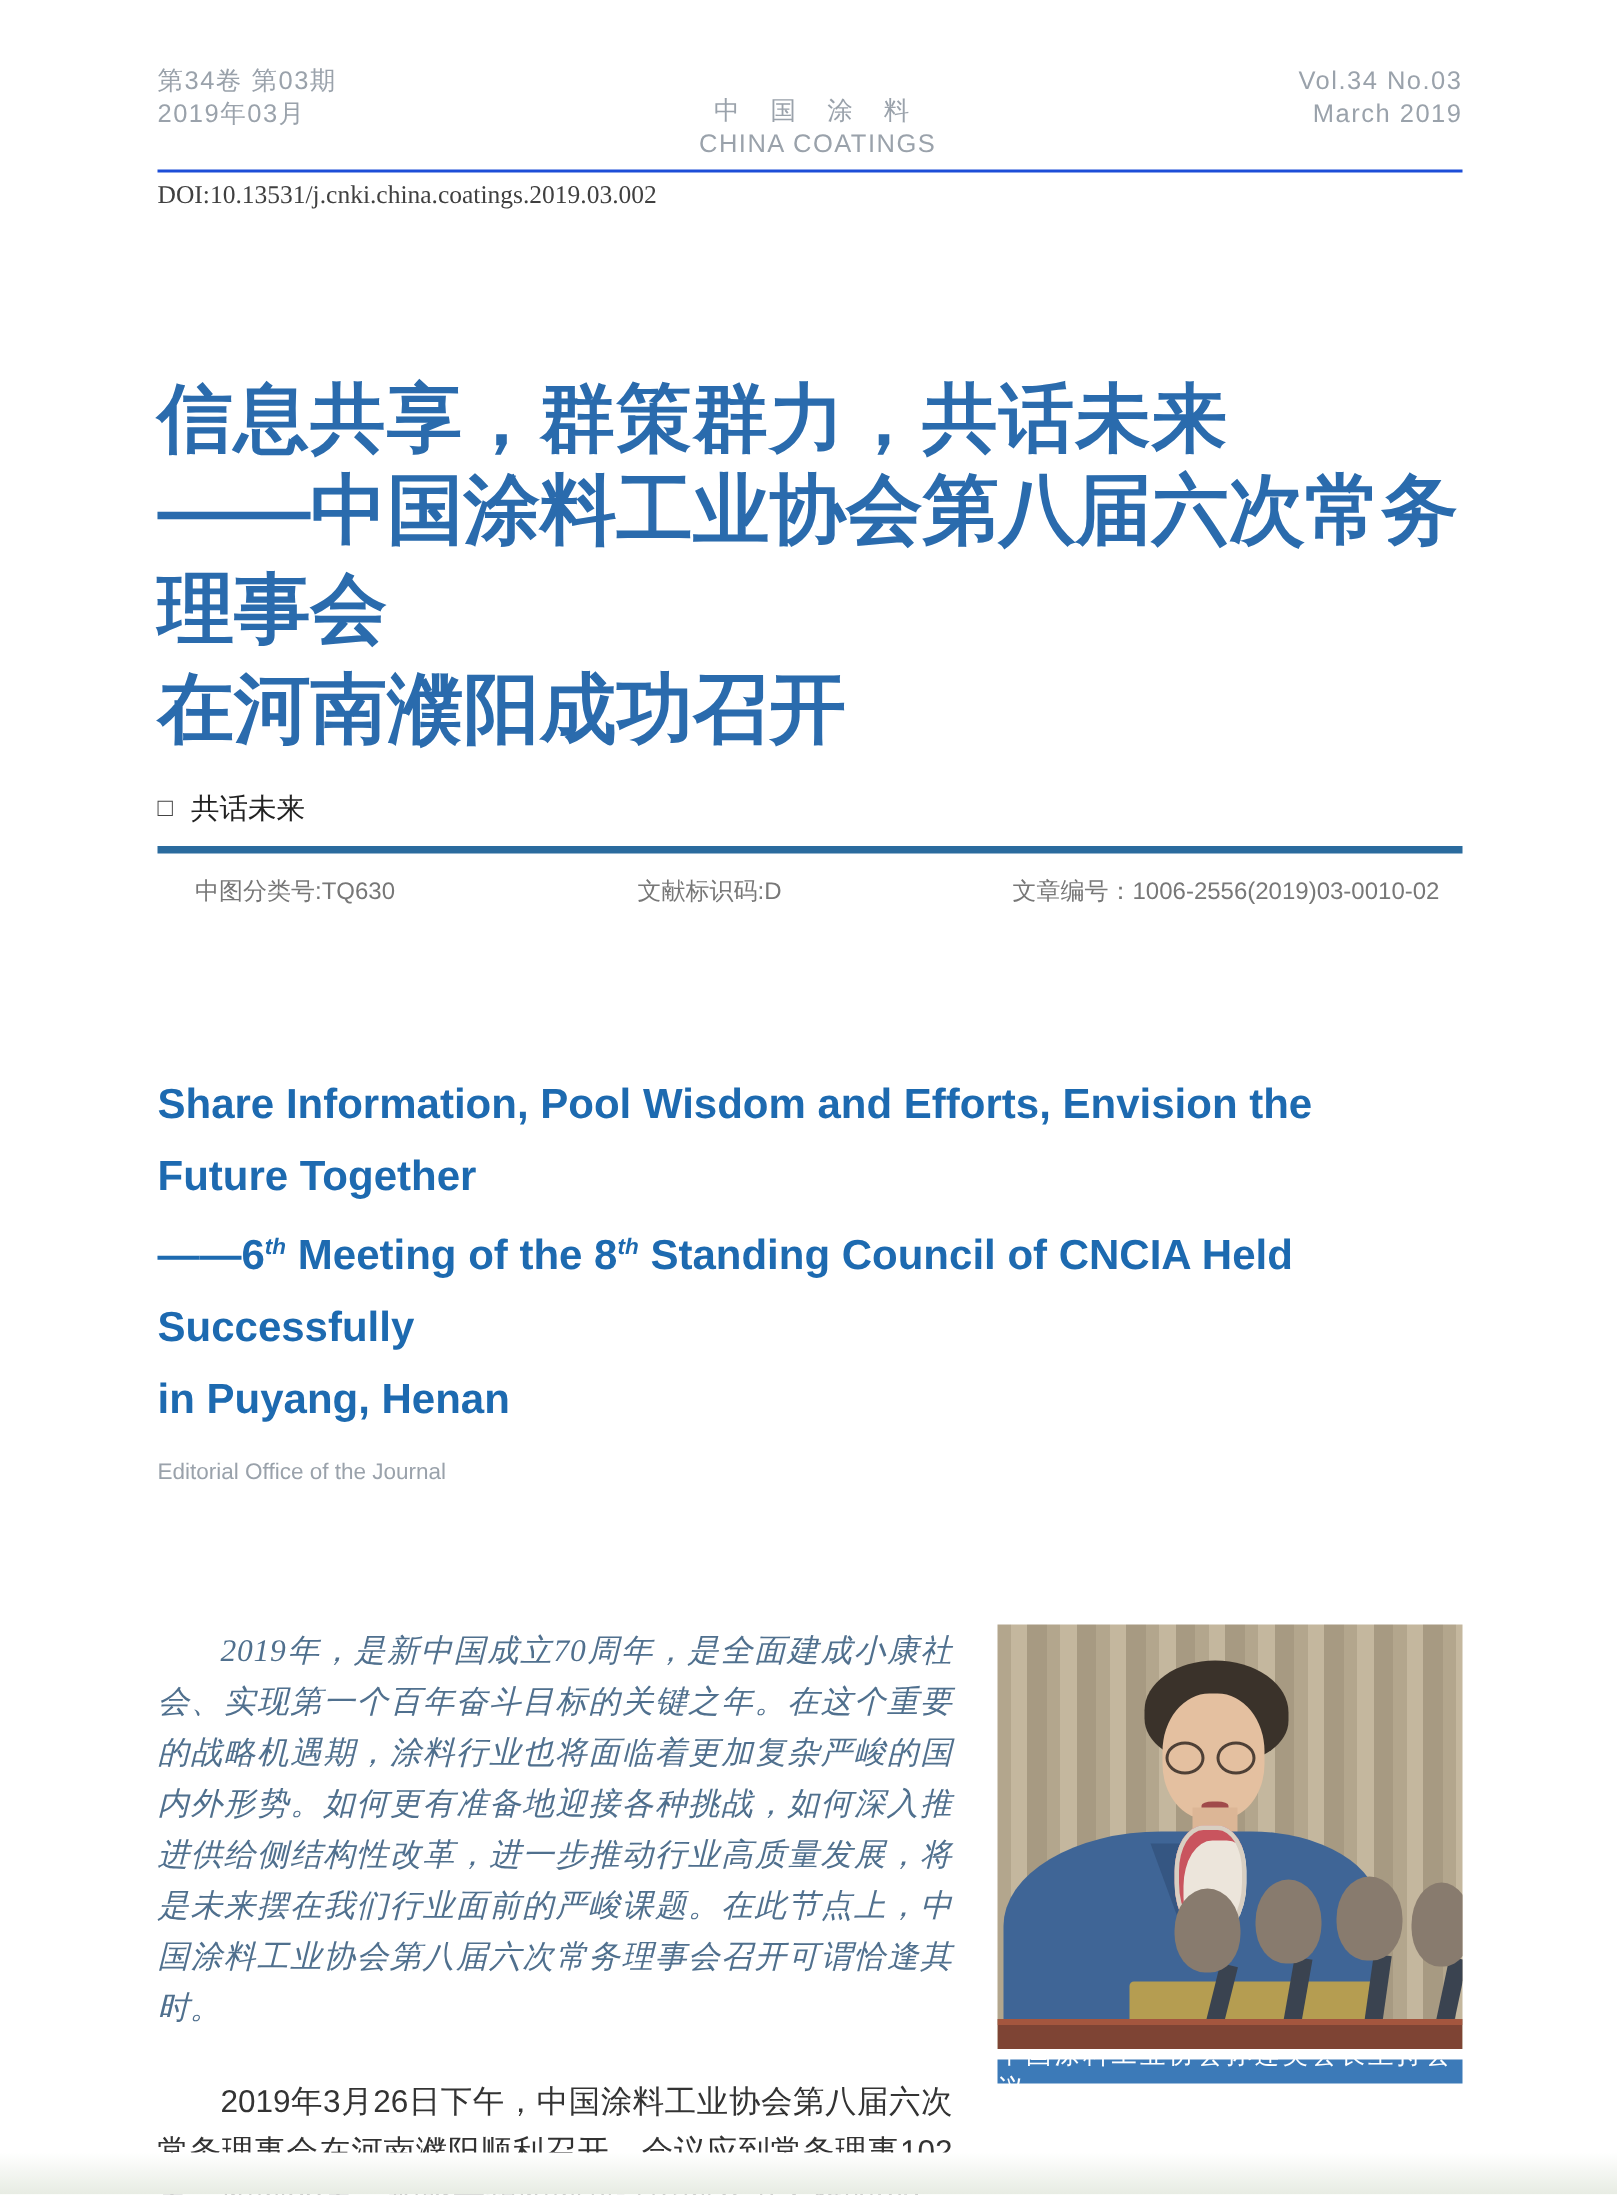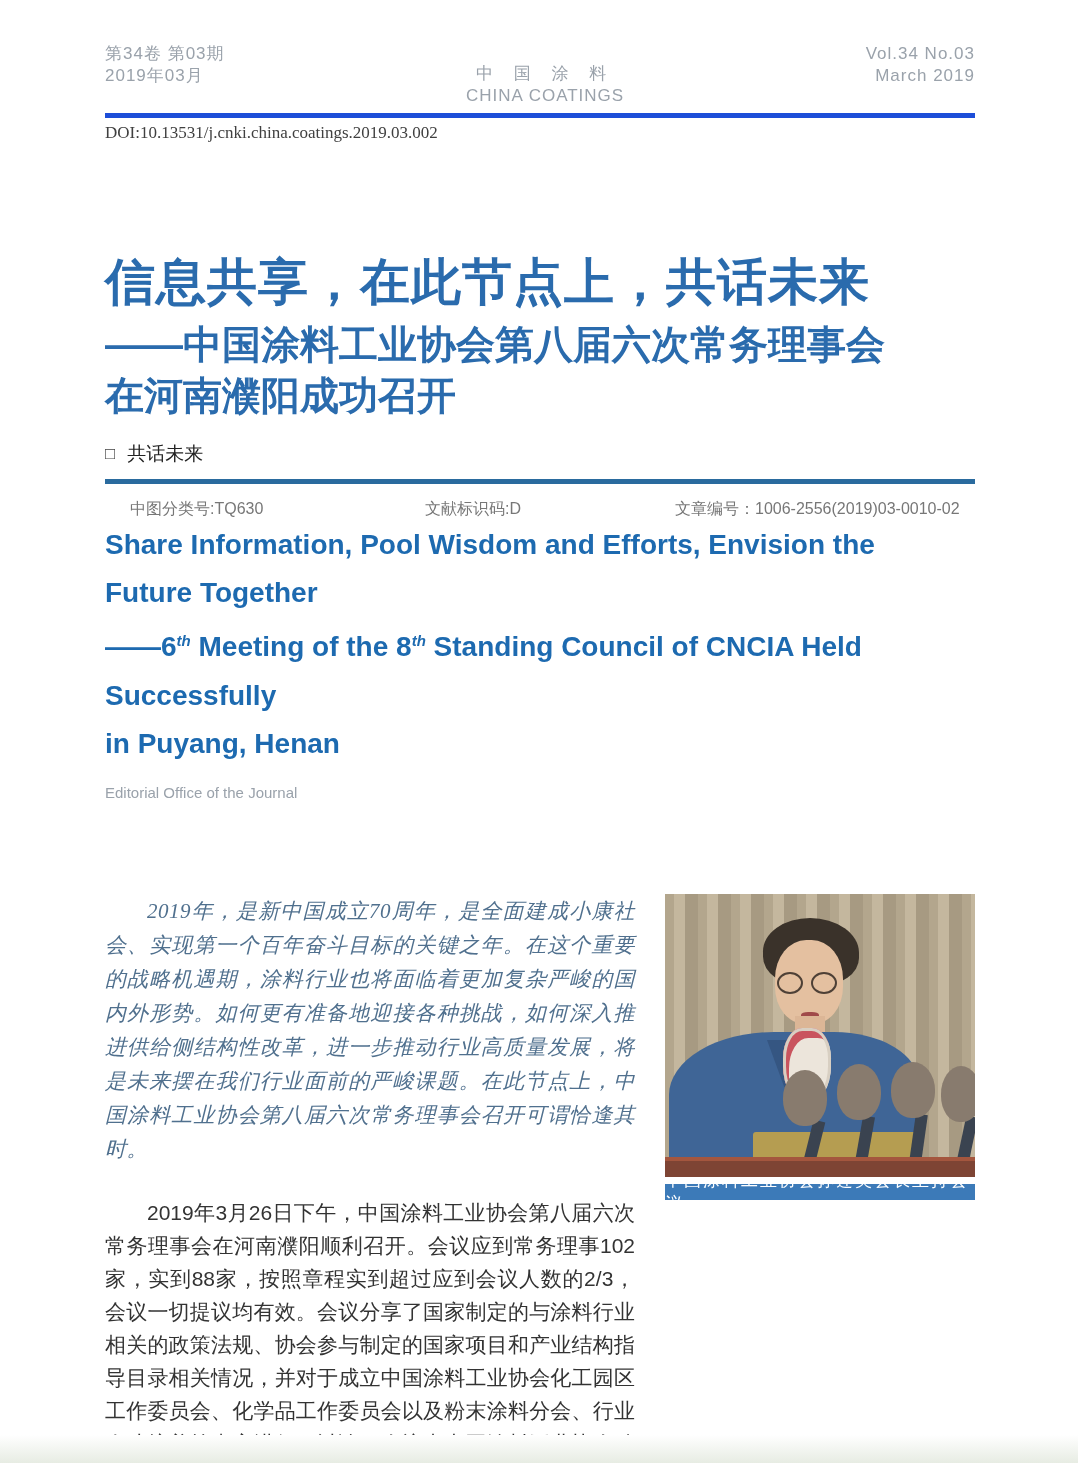--- a/index.html
+++ b/index.html
@@ -3,41 +3,41 @@
 <meta charset="utf-8">
 <style>
   * { margin:0; padding:0; box-sizing:border-box; }
   html,body { background:#ffffff; }
   body { font-family:"Liberation Sans", sans-serif; }
   .page { position:relative; width:1078px; height:1463px; background:#fff; overflow:hidden; }
   .content { width:870px; margin-left:105px; }
 
   
   .masthead { display:flex; justify-content:space-between; align-items:flex-start;
-    padding-top:43px; padding-bottom:6px; border-bottom:5px solid #1d4ed8; }
+    padding-top:43px; padding-bottom:6px; border-bottom:2px solid #1d4ed8; }
   .mast-col { font-size:17px; line-height:22px; color:#9aa2ab; letter-spacing:1px; }
   .mast-center { text-align:center;margin-top:20px; }
   .mast-center .cn { letter-spacing:8px; }
   .mast-right { text-align:right; }
   .doi { margin-top:5px; font-family:"Liberation Serif", serif; font-size:17px; color:#404040; }
 
   
   .cn-title { margin-top:112px; font-size:50px; font-weight:900; color:#2a6bad;
     letter-spacing:1px; line-height:1.1; }
-  .cn-subtitle { margin-top:10px; font-size:39px; font-weight:900; color:#2a6bad; line-height:1.3; }
+  .cn-subtitle { font-size:51px; font-weight:900; color:#2a6bad; line-height:1.3; }
   .author-row { margin-top:20px; font-size:19px; color:#222; display:flex; align-items:center; gap:12px; }
   .author-row .marker { font-size:17px; color:#444; }
   .blue-rule { margin-top:12px; height:5px; background:#2a6b9e; }
   .meta-row { position:relative; height:22px; margin-top:15px; font-size:16px; color:#777; }
   .meta-row .m1 { position:absolute; left:25px; }
   .meta-row .m2 { position:absolute; left:320px; }
   .meta-row .m3 { position:absolute; left:570px; }
 
   
-  .en-block { color:#1d6ab0; }
+  .en-block { margin-top:106px; color:#1d6ab0; }
   .en-title { font-size:28px; font-weight:bold; line-height:48px; }
   .en-subtitle { font-size:28px; font-weight:bold; line-height:48px; }
   .en-subtitle sup { font-size:15px;font-style:italic; }
   .en-author { margin-top:16px; font-size:15px; color:#9aa2ab; }
 
   
   .body-cols { display:flex; gap:30px; margin-top:93px; }
   .text-col { width:530px; }
   p.body-para { text-align:justify; text-indent:2em; }
   .para1 { font-family:"Liberation Serif", serif; font-style:italic; font-size:21px;
@@ -97,21 +97,21 @@
           <div>CHINA COATINGS</div>
         </div>
         <div class="mast-col mast-right">
           <div>Vol.34 No.03</div>
           <div>March 2019</div>
         </div>
       </div>
       <div class="doi">DOI:10.13531/j.cnki.china.coatings.2019.03.002</div>
     </header>
 
-    <h1 class="cn-title">信息共享，在此节点上，共话未来</h1>
+    <h1 class="cn-title">信息共享，群策群力，共话未来</h1>
     <h2 class="cn-subtitle">
       <span>——中国涂料工业协会第八届六次常务理事会</span><br>
       <span>在河南濮阳成功召开</span>
     </h2>
 
     <div class="author-row">
       <span class="marker">□</span>
       <span>共话未来</span>
     </div>
 

